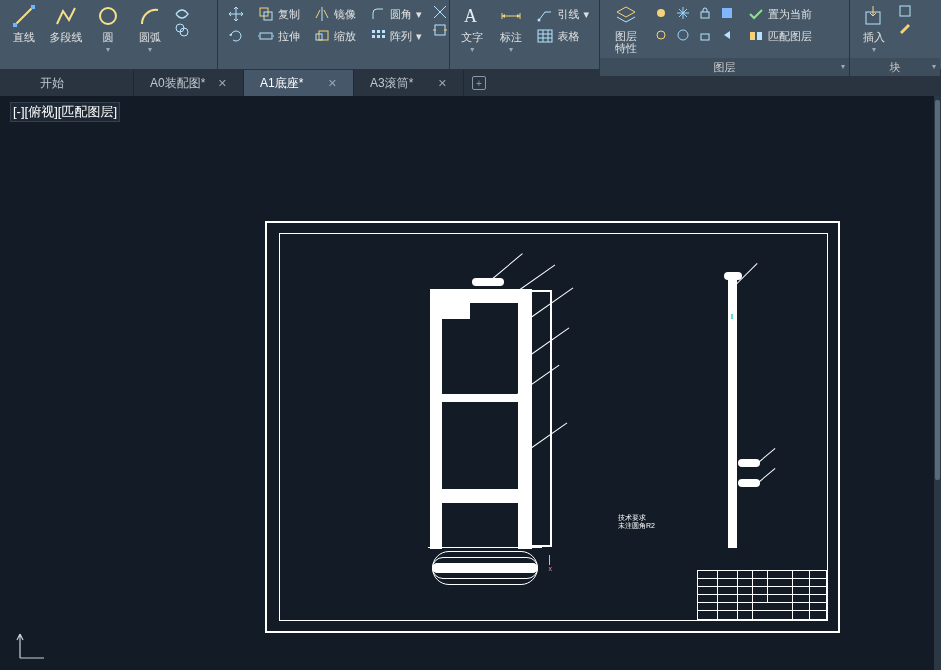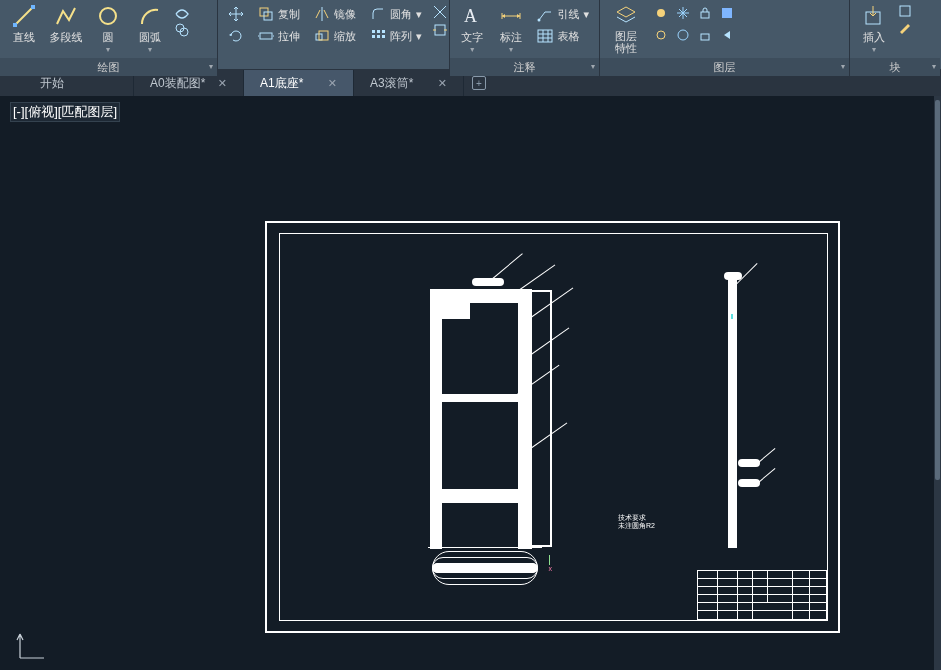--- a/index.html
+++ b/index.html
@@ -290,21 +290,20 @@
             </svg>
           </div>
         <div class="gicon">
             <svg width="16" height="16">
               <circle cx="6" cy="6" r="4" fill="none" stroke="#b6e3ff"></circle>
               <circle cx="10" cy="10" r="4" fill="none" stroke="#b6e3ff"></circle>
             </svg>
           </div>
       </div>
     </div>
-    <div class="ribbon-panel-title">绘图</div>
   </div>
 
   <div class="ribbon-panel" style="width:232px">
     <div class="ribbon-panel-content">
       <div class="small-col">
         <div class="small-btn">
             <span class="sicon">
               <svg width="16" height="16">
                 <path d="M8 1v14M1 8h14M8 1l-2 2M8 1l2 2M8 15l-2-2M8 15l2-2M1 8l2-2M1 8l2 2M15 8l-2-2M15 8l-2 2" stroke="#b6e3ff" fill="none"></path>
               </svg>
@@ -436,21 +435,20 @@
             <span class="sicon">
               <svg width="16" height="16">
                 <rect x="1" y="2" width="14" height="12" fill="none" stroke="#b6e3ff"></rect>
                 <path d="M1 6h14M1 10h14M6 2v12M11 2v12" stroke="#b6e3ff"></path>
               </svg>
             </span>
             <span>表格</span>
           </div>
       </div>
     </div>
-    <div class="ribbon-panel-title">注释</div>
   </div>
 
   <div class="ribbon-panel" style="width:250px">
     <div class="ribbon-panel-content">
       <div class="big-btn" style="width:44px">
         <span class="icon">
             <svg width="24" height="24">
               <path d="M12 3l9 5-9 5-9-5z" fill="none" stroke="#f5d27a"></path>
               <path d="M3 13l9 5 9-5" fill="none" stroke="#b6e3ff"></path>
             </svg>
@@ -492,20 +490,39 @@
           </div>
         <div class="gicon">
             <svg width="14" height="14">
               <rect x="3" y="6" width="8" height="6" fill="none" stroke="#b6e3ff"></rect>
             </svg>
           </div>
         <div class="gicon">
             <svg width="14" height="14">
               <path d="M10 3l-6 4 6 4z" fill="#b6e3ff"></path>
             </svg>
+          </div>
+      </div>
+      <div class="small-col">
+        <div class="small-btn">
+            <span class="sicon">
+              <svg width="16" height="16">
+                <path d="M2 8l4 4 8-8" stroke="#8fe08f" fill="none" stroke-width="2"></path>
+              </svg>
+            </span>
+            <span>置为当前</span>
+          </div>
+        <div class="small-btn">
+            <span class="sicon">
+              <svg width="16" height="16">
+                <rect x="2" y="4" width="5" height="8" fill="#f5d27a"></rect>
+                <rect x="9" y="4" width="5" height="8" fill="#b6e3ff"></rect>
+              </svg>
+            </span>
+            <span>匹配图层</span>
           </div>
       </div>
     </div>
     <div class="ribbon-panel-title">图层</div>
   </div>
 
   <div class="ribbon-panel" style="width:90px;border-right:none">
     <div class="ribbon-panel-content">
       <div class="big-btn">
         <span class="icon">

